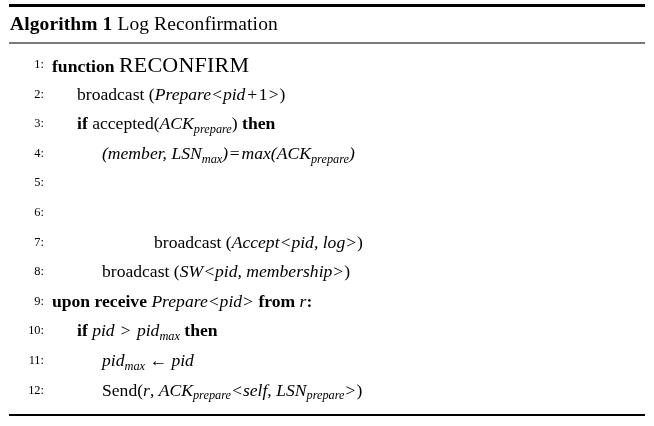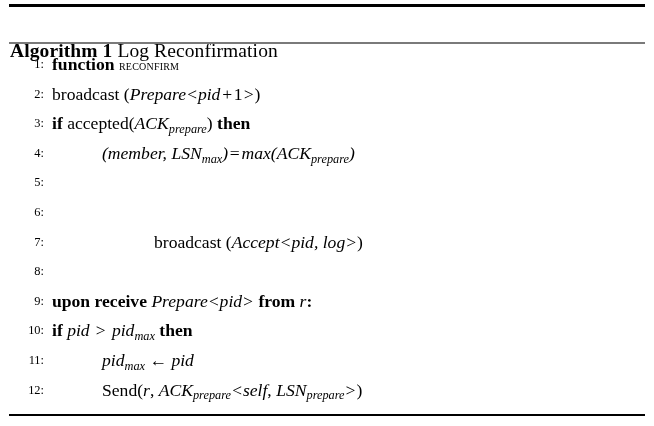--- a/index.html
+++ b/index.html
@@ -36,21 +36,20 @@
 
   
   .caption {
     position: absolute;
     left: 10px;
     top: 11px;
     font-size: 19.5px;
     line-height: 26px;
     white-space: nowrap;
     letter-spacing: 0.1px;
-    margin-top: 27px;
   }
   .caption .alg-label {
     font-weight: bold;
   }
   .caption .alg-title {
     font-weight: normal;
   }
 
   
   .code-body {
@@ -82,28 +81,28 @@
 
   .line-text {
     position: absolute;
     top: 0;
     left: 52px;
     line-height: 29.6px;
   }
 
   
   .ind-0 { margin-left: 0px; }
-  .ind-1 { }
+  .ind-1 { margin-left: 25px; }
   .ind-2 { margin-left: 50px; }
   .ind-3 { margin-left: 102px; }
 
   
   .kw   { font-weight: bold; }
   .it   { font-style: italic; }
-  .sc   { font-variant: small-caps; font-size: 10px; letter-spacing: 0.2px; }
+  .sc   { font-variant: small-caps; font-size: 22px; letter-spacing: 0.2px; }
   .rm   { font-style: normal; font-weight: normal; }
 
   sub {
     font-style: italic;
     font-size: 0.70em;
     vertical-align: baseline;
     position: relative;
     top: 0.32em;
     letter-spacing: 0;
   }
@@ -156,20 +155,21 @@
       <span class="line-no">6:</span>
     </div>
 
     <div class="code-line">
       <span class="line-no">7:</span>
       <span class="line-text ind-3"><span class="rm">broadcast</span> <span class="rm">(</span><span class="it">Accept</span><span class="angle">&lt;</span><span class="it">pid</span><span class="it">,</span> <span class="it">log</span><span class="angle">&gt;</span><span class="rm">)</span></span>
     </div>
 
     <div class="code-line">
       <span class="line-no">8:</span>
+      <span class="line-text ind-2"><span class="rm">broadcast</span> <span class="rm">(</span><span class="it">SW</span><span class="angle">&lt;</span><span class="it">pid</span><span class="it">,</span> <span class="it">membership</span><span class="angle">&gt;</span><span class="rm">)</span></span>
     </div>
 
     <div class="code-line">
       <span class="line-no">9:</span>
       <span class="line-text ind-0"><span class="kw">upon receive</span> <span class="it">Prepare</span><span class="angle">&lt;</span><span class="it">pid</span><span class="angle">&gt;</span> <span class="kw">from</span> <span class="it">r</span><span class="kw">:</span></span>
     </div>
 
     <div class="code-line">
       <span class="line-no">10:</span>
       <span class="line-text ind-1"><span class="kw">if</span> <span class="it">pid</span> <span class="op">&gt;</span> <span class="it">pid</span><sub>max</sub> <span class="kw">then</span></span>

